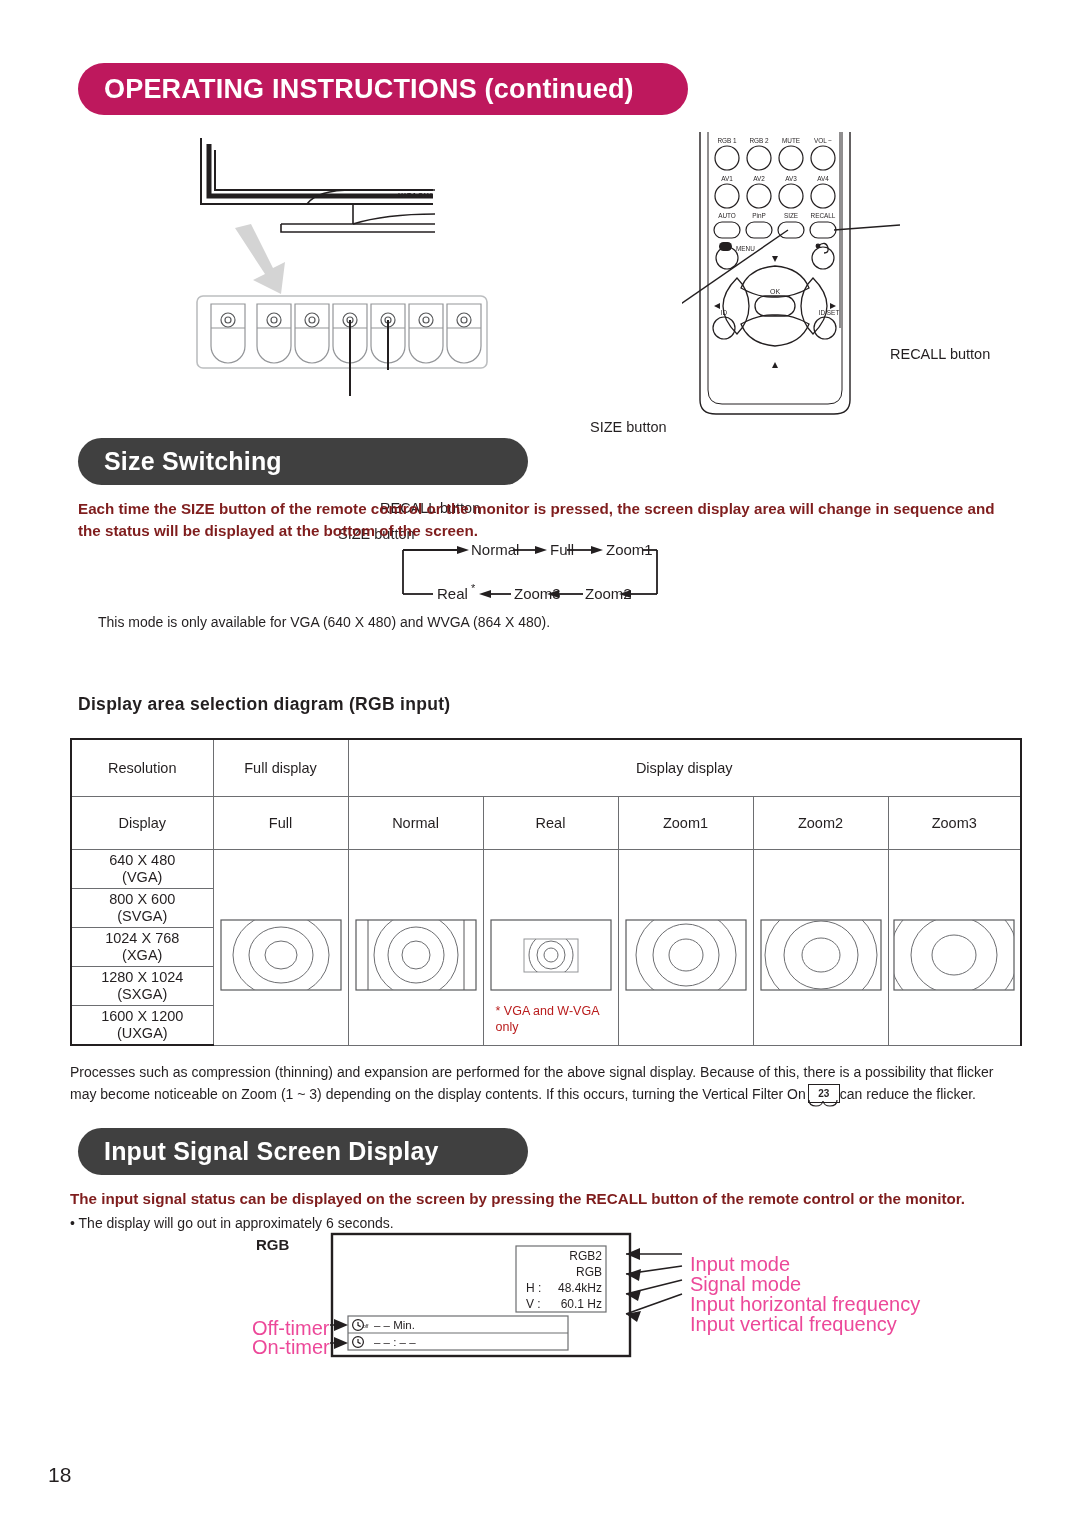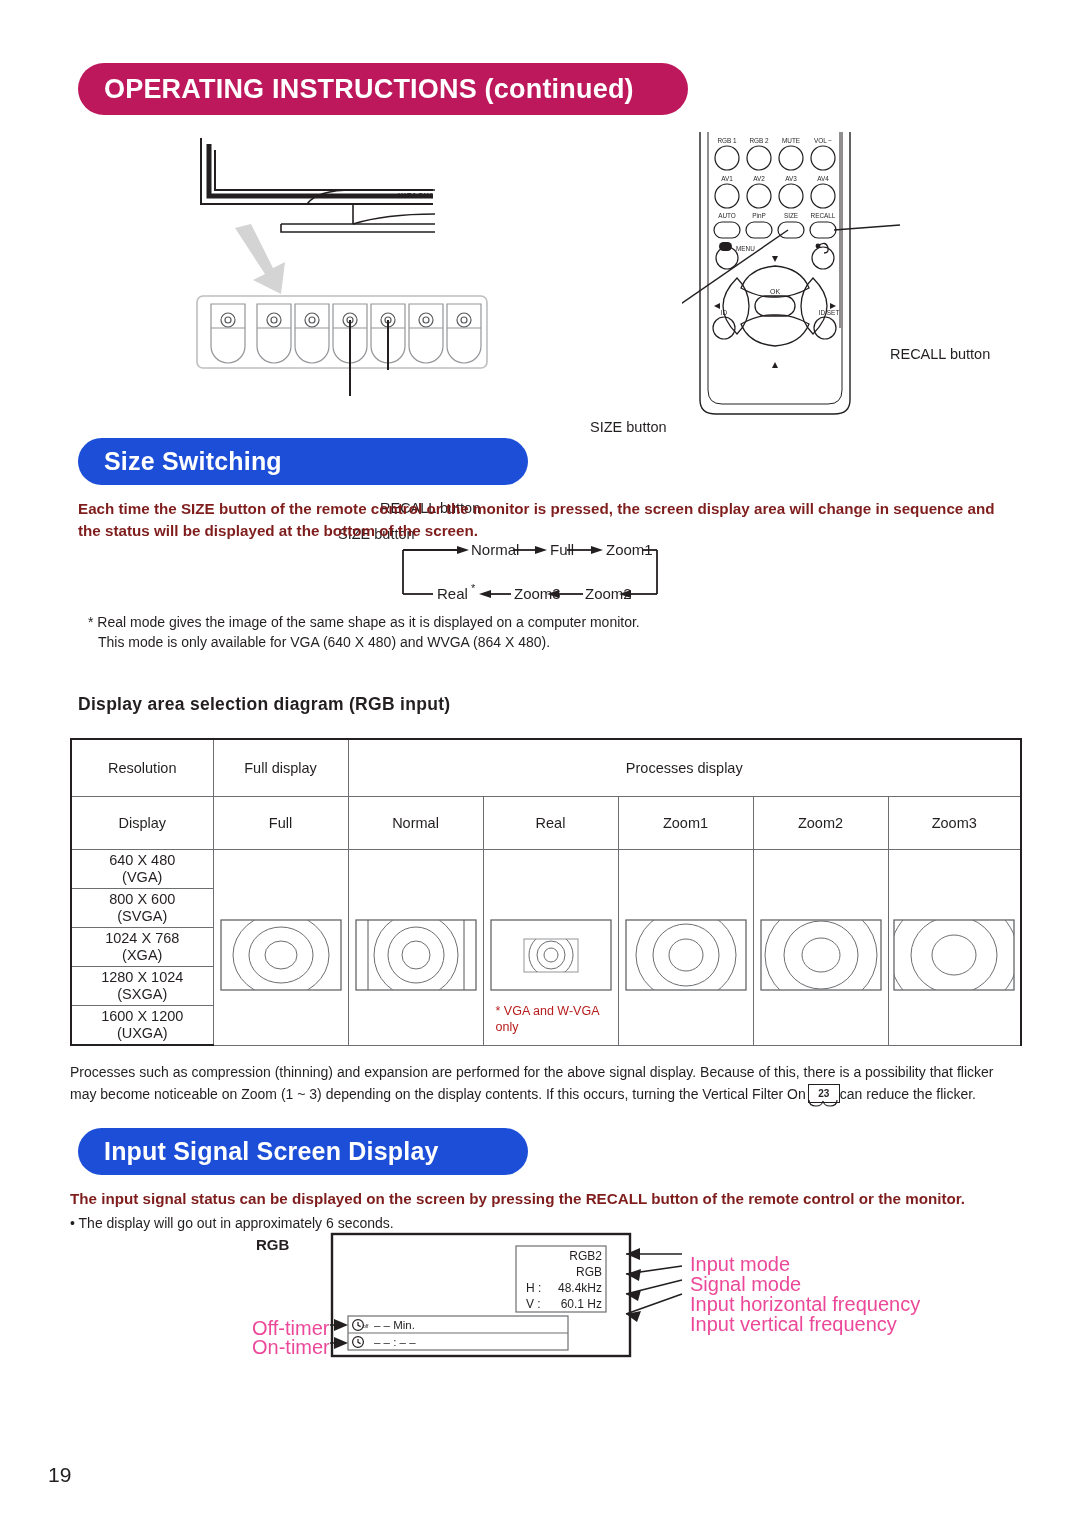--- a/index.html
+++ b/index.html
@@ -45,21 +45,21 @@
     white-space: nowrap;
   }
   .cal-recall-mon { left: 380px; top: 372px; }
   .cal-size-mon   { left: 338px; top: 398px; }
   .cal-recall-rem { left: 890px; top: 218px; }
   .cal-size-rem   { left: 590px; top: 291px; }
 
   
   .section-banner {
     position: absolute;
-    background: #1d4ed8;
+    background: #404040;
     border-radius: 24px;
     height: 47px;
     display: flex; align-items: center; text-align: center;
   }
   .section-banner .section-label {
     color: #ffffff;
     font-size: 25px;
     font-weight: bold;
     padding-left: 26px;
     white-space: nowrap;
@@ -375,41 +375,40 @@
     <text x="155" y="13">Full</text>
     <text x="211" y="13">Zoom1</text>
     <text x="42" y="57">Real</text>
     <text x="76" y="50" font-size="11">*</text>
     <text x="119" y="57">Zoom3</text>
     <text x="190" y="57">Zoom2</text>
   </g>
 </svg>
 
 <div class="note-line" id="real-note">
-  <div>* Real mode gives the image of the same shape as it is displayed on a computer monitor.</div>
   <div style="padding-left:10px">This mode is only available for VGA (640 X 480) and WVGA (864 X 480).</div>
 </div>
 
 <div class="sub-heading">Display area selection diagram (RGB input)</div>
 
 <table class="disp-table">
   <colgroup>
     <col style="width:142px">
       <col style="width:135px">
       <col style="width:135px">
     <col style="width:135px">
       <col style="width:135px">
       <col style="width:135px">
       <col style="width:133px">
   </colgroup>
   <tbody>
     <tr class="hdr-row1">
       <td class="outer-top outer-left">Resolution</td>
       <td class="outer-top">Full display</td>
-      <td class="outer-top outer-right" colspan="5">Processes display</td>
+      <td class="outer-top outer-right" colspan="5">Display display</td>
     </tr>
     <tr class="hdr-row2">
       <td class="outer-left">Display</td>
       <td>Full</td>
       <td>Normal</td>
       <td>Real</td>
       <td>Zoom1</td>
       <td>Zoom2</td>
       <td class="outer-right">Zoom3</td>
     </tr>
@@ -614,13 +613,13 @@
 
   <span class="osd-label" style="left:252px;top:85px">Off-timer</span>
   <span class="osd-label" style="left:252px;top:104px">On-timer</span>
 
   <span class="osd-label" style="left:690px;top:21px">Input mode</span>
   <span class="osd-label" style="left:690px;top:41px">Signal mode</span>
   <span class="osd-label" style="left:690px;top:61px">Input horizontal frequency</span>
   <span class="osd-label" style="left:690px;top:81px">Input vertical frequency</span>
 </div>
 
-<div class="page-number">19</div>
+<div class="page-number">18</div>
 
 </body></html>

